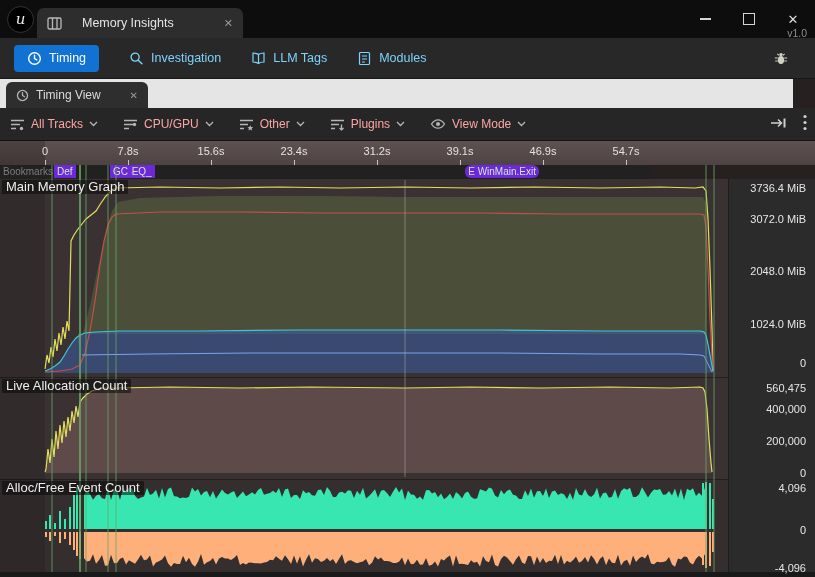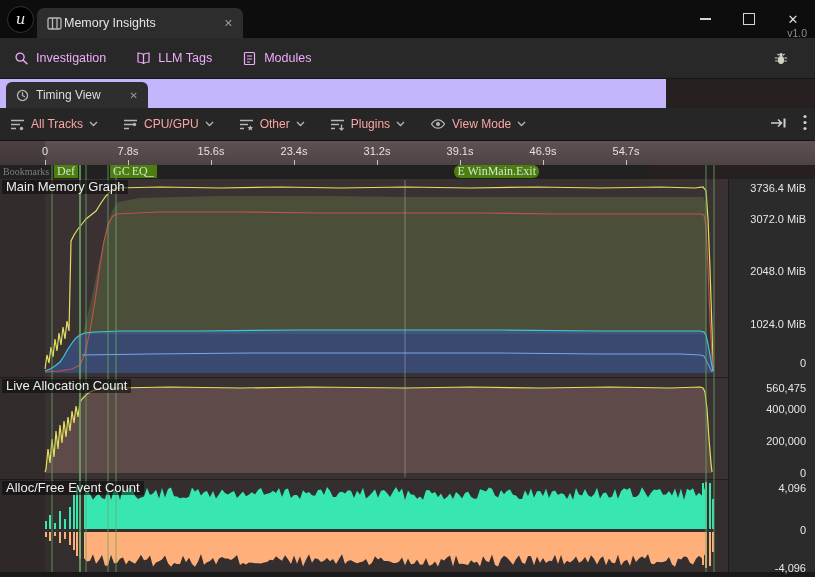--- a/index.html
+++ b/index.html
@@ -2,58 +2,58 @@
 <html><head>
 <meta charset="utf-8">
 <style>
   html,body{margin:0;padding:0;background:#1a1a1a;}
   body{width:815px;height:577px;overflow:hidden;font-family:"Liberation Sans",sans-serif;-webkit-font-smoothing:antialiased;}
   .window{position:relative;width:815px;height:577px;background:#262020;overflow:hidden;}
 
   
   .titlebar{position:absolute;left:0;top:0;width:815px;height:38px;background:#0d0d0d;}
   .logo{position:absolute;left:7px;top:6px;width:25px;height:25px;border-radius:50%;background:#000;border:1px solid #343434;color:#ededed;display:flex;align-items:center;justify-content:center;font-family:"DejaVu Serif",serif;font-style:italic;font-size:15px;line-height:1;}
-  .doc-tab{position:absolute;left:37px;top:8px;width:206px;height:30px;background:#2d2d2d;border-radius:7px 7px 0 0;display:flex;align-items:center;gap:2px;padding:0 10px;box-sizing:border-box;color:#e4e4e4;font-size:12.5px;}
+  .doc-tab{position:absolute;left:37px;top:8px;width:206px;height:30px;background:#2d2d2d;border-radius:7px 7px 0 0;display:flex;align-items:center;gap:20px;padding:0 10px;box-sizing:border-box;color:#e4e4e4;font-size:12.5px;}
   .doc-tab .tab-icon{display:flex;color:#b9b9b9;}
   .doc-tab .tab-close{margin-left:auto;color:#9a9a9a;font-size:11px;}
   .win-controls{position:absolute;right:0;top:0;height:38px;display:flex;}
   .win-btn{width:44px;height:38px;display:flex;align-items:center;justify-content:center;color:#dcdcdc;font-size:13px;}
   .min-bar{width:11px;height:2px;background:#d5d5d5;}
   .max-box{width:10px;height:10px;border:1px solid #d5d5d5;}
   .version{position:absolute;right:8px;top:27px;font-size:10.5px;color:#8f8f8f;z-index:9;}
 
   
   .toolbar{position:absolute;left:0;top:38px;width:815px;height:41px;background:#282828;border-bottom:1px solid #171717;display:flex;align-items:center;gap:30px;padding:0 14px;box-sizing:border-box;}
   .btn-timing{display:flex;align-items:center;gap:7px;background:#1172d4;color:#fff;border-radius:4px;height:27px;padding:0 13px;font-size:12.5px;}
-  .tb-item{display:flex;align-items:center;gap:7px;color:#f0abfc;font-size:12.5px;}
+  .tb-item{display:flex;align-items:center;gap:7px;color:#7dd3fc;font-size:12.5px;}
   .tb-item .icon,.btn-timing .icon{display:flex;}
   .debug{position:absolute;right:26px;top:51px;color:#d2d2c4;}
 
   
-  .tabbar{position:absolute;left:0;top:79px;width:666px;height:29px;background:#c4b5fd;}
+  .tabbar{position:absolute;left:0;top:79px;width:793px;height:29px;background:#e5e5e5;}
   .view-tab{position:absolute;left:6px;top:3px;height:26px;width:142px;background:#2e2e2e;border-radius:6px 6px 0 0;display:flex;align-items:center;gap:7px;padding:0 10px;box-sizing:border-box;color:#dcdcdc;font-size:12px;}
   .view-tab .icon{display:flex;color:#b5b5b5;}
   .view-tab .tab-close{margin-left:auto;color:#999;font-size:10px;}
 
   
   .filterbar{position:absolute;left:0;top:108px;width:815px;height:33px;background:#262626;border-bottom:1px solid #111;display:flex;align-items:center;gap:25px;padding:0 10px;box-sizing:border-box;}
   .fb-item{display:flex;align-items:center;gap:6px;color:#fca5a5;font-size:12px;}
   .fb-item .icon,.fb-item .chev{display:flex;color:#b5b5b5;}
   .fb-right{position:absolute;right:8px;top:108px;height:33px;display:flex;align-items:center;gap:16px;color:#cfcfcf;z-index:2;}
 
   
   .ruler{position:absolute;left:0;top:141px;width:815px;height:24px;background:linear-gradient(#5e5151,#4e4343);}
   .ruler-label{position:absolute;top:4px;transform:translateX(-50%);font-size:11px;color:#e6e1e1;}
   .ruler-tick{position:absolute;bottom:0;width:1px;height:5px;background:#cbc2c2;}
   .ruler-dark{position:absolute;left:0;top:0;width:45px;height:24px;background:rgba(0,0,0,0.18);}
 
   
-  .markers-row{position:absolute;left:0;top:165px;width:650px;height:14px;background:#212121;font-family:Liberation Serif, serif;}
+  .markers-row{position:absolute;left:0;top:165px;width:650px;height:14px;background:#212121;}
   .bookmarks-label{position:absolute;left:3px;top:1px;font-size:10px;color:#7e7e7e;}
-  .marker-chip{position:absolute;top:0;font-size:12px;line-height:13px;padding:0 3px;background:#4d7c0f;color:#cfe9cf;white-space:nowrap;}
+  .marker-chip{position:absolute;top:0;font-size:10px;line-height:13px;padding:0 3px;background:#6d28d9;color:#cfe9cf;white-space:nowrap;}
 
   
   .track{position:absolute;left:0;width:728px;overflow:hidden;}
   #track-main{top:179px;height:198px;background:#3a3232;}
   #track-live{top:377px;height:102px;background:#3a3232;}
   #track-alloc{top:479px;height:93px;background:#352e2e;}
   .track svg{display:block;}
   .sep{position:absolute;left:0;width:728px;height:1px;background:#241e1e;z-index:4;}
   .track-chip{position:absolute;left:2px;font-size:13px;line-height:14px;color:#ededed;background:rgba(10,10,10,0.55);padding:0 4px;z-index:6;white-space:nowrap;}
   .overlay{position:absolute;left:0;top:165px;width:728px;height:407px;pointer-events:none;z-index:5;}
@@ -89,20 +89,29 @@
         </span>
       <span class="win-btn">
           <span class="max-box"></span>
         </span>
       <span class="win-btn">✕</span>
     </div>
   </div>
   <div class="version">v1.0</div>
 
   <div class="toolbar">
+    <div class="btn-timing">
+      <span class="icon">
+        <svg width="15" height="15" viewBox="0 0 16 16">
+            <circle cx="8" cy="8" r="6.2" fill="none" stroke="currentColor" stroke-width="1.5"></circle>
+            <path d="M8 4.5V8l2.5 1.5" stroke="currentColor" stroke-width="1.5" fill="none" stroke-linecap="round"></path>
+          </svg>
+      </span>
+      <span>Timing</span>
+    </div>
     <div class="tb-item">
       <span class="icon">
         <svg width="15" height="15" viewBox="0 0 16 16">
             <circle cx="6.5" cy="6.5" r="4.3" fill="none" stroke="currentColor" stroke-width="1.4"></circle>
             <path d="M9.8 9.8l4 3.8" stroke="currentColor" stroke-width="1.6" stroke-linecap="round"></path>
           </svg>
       </span>
       <span>Investigation</span>
     </div>
     <div class="tb-item">

